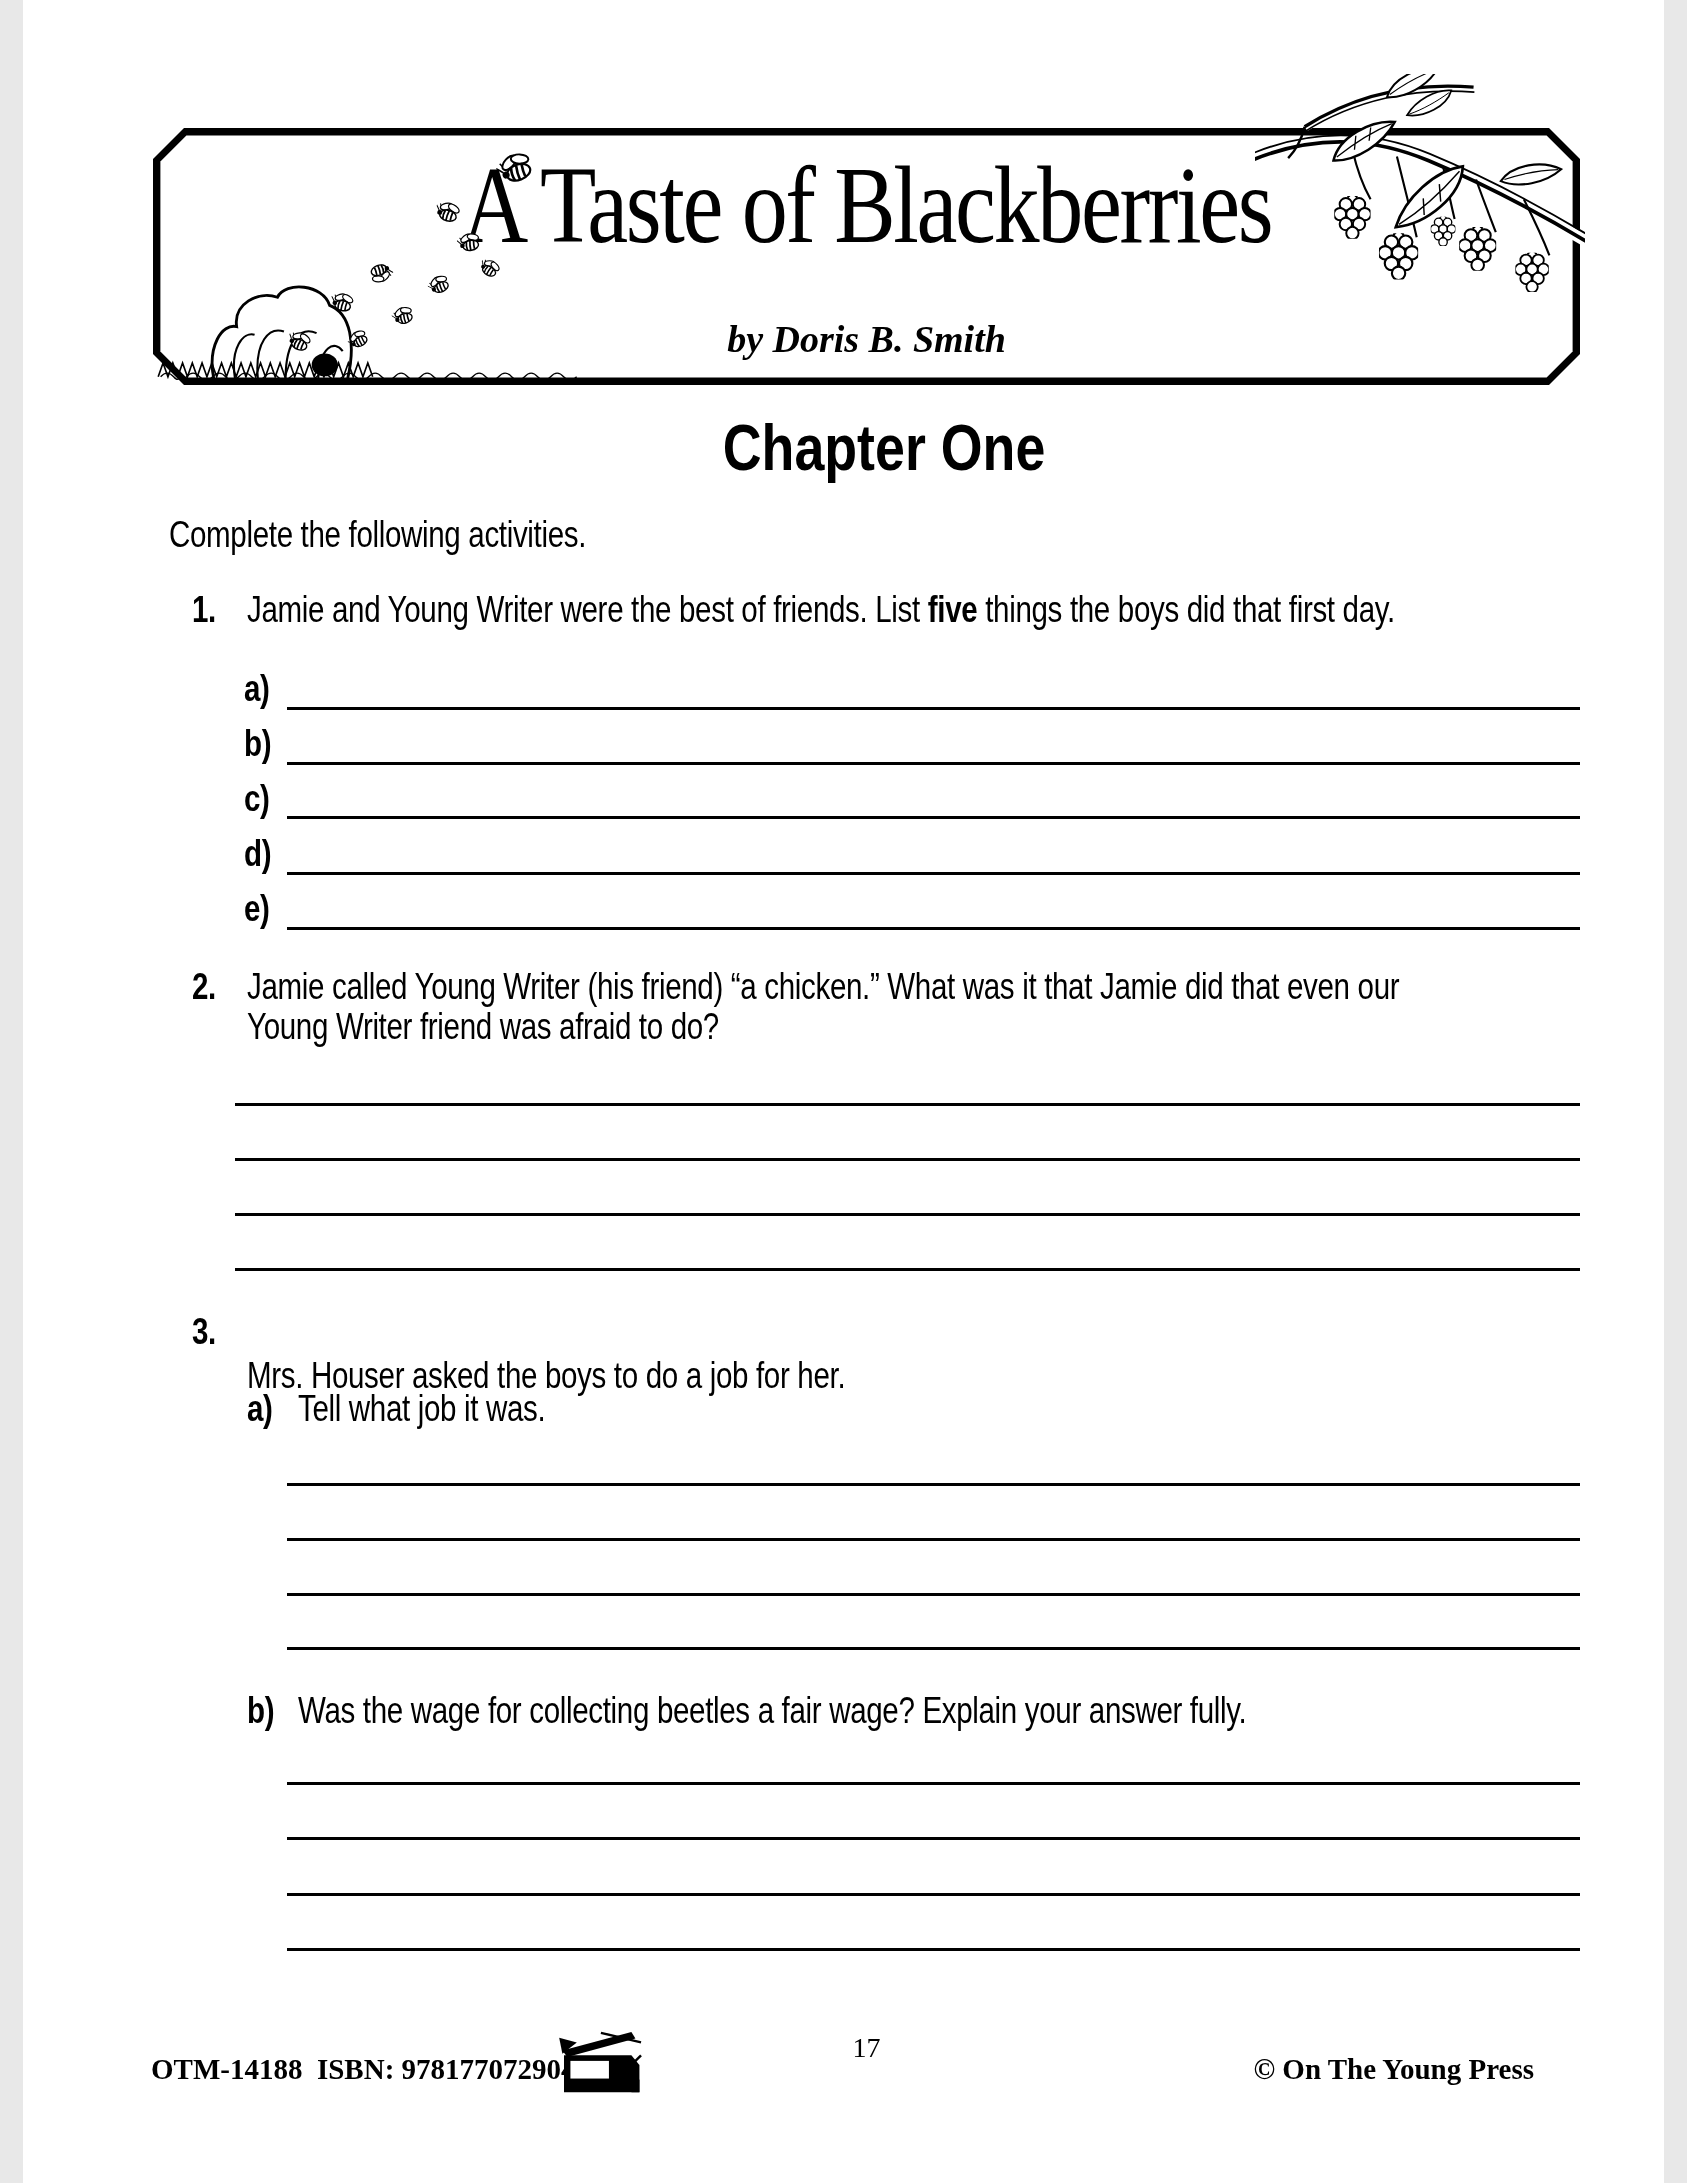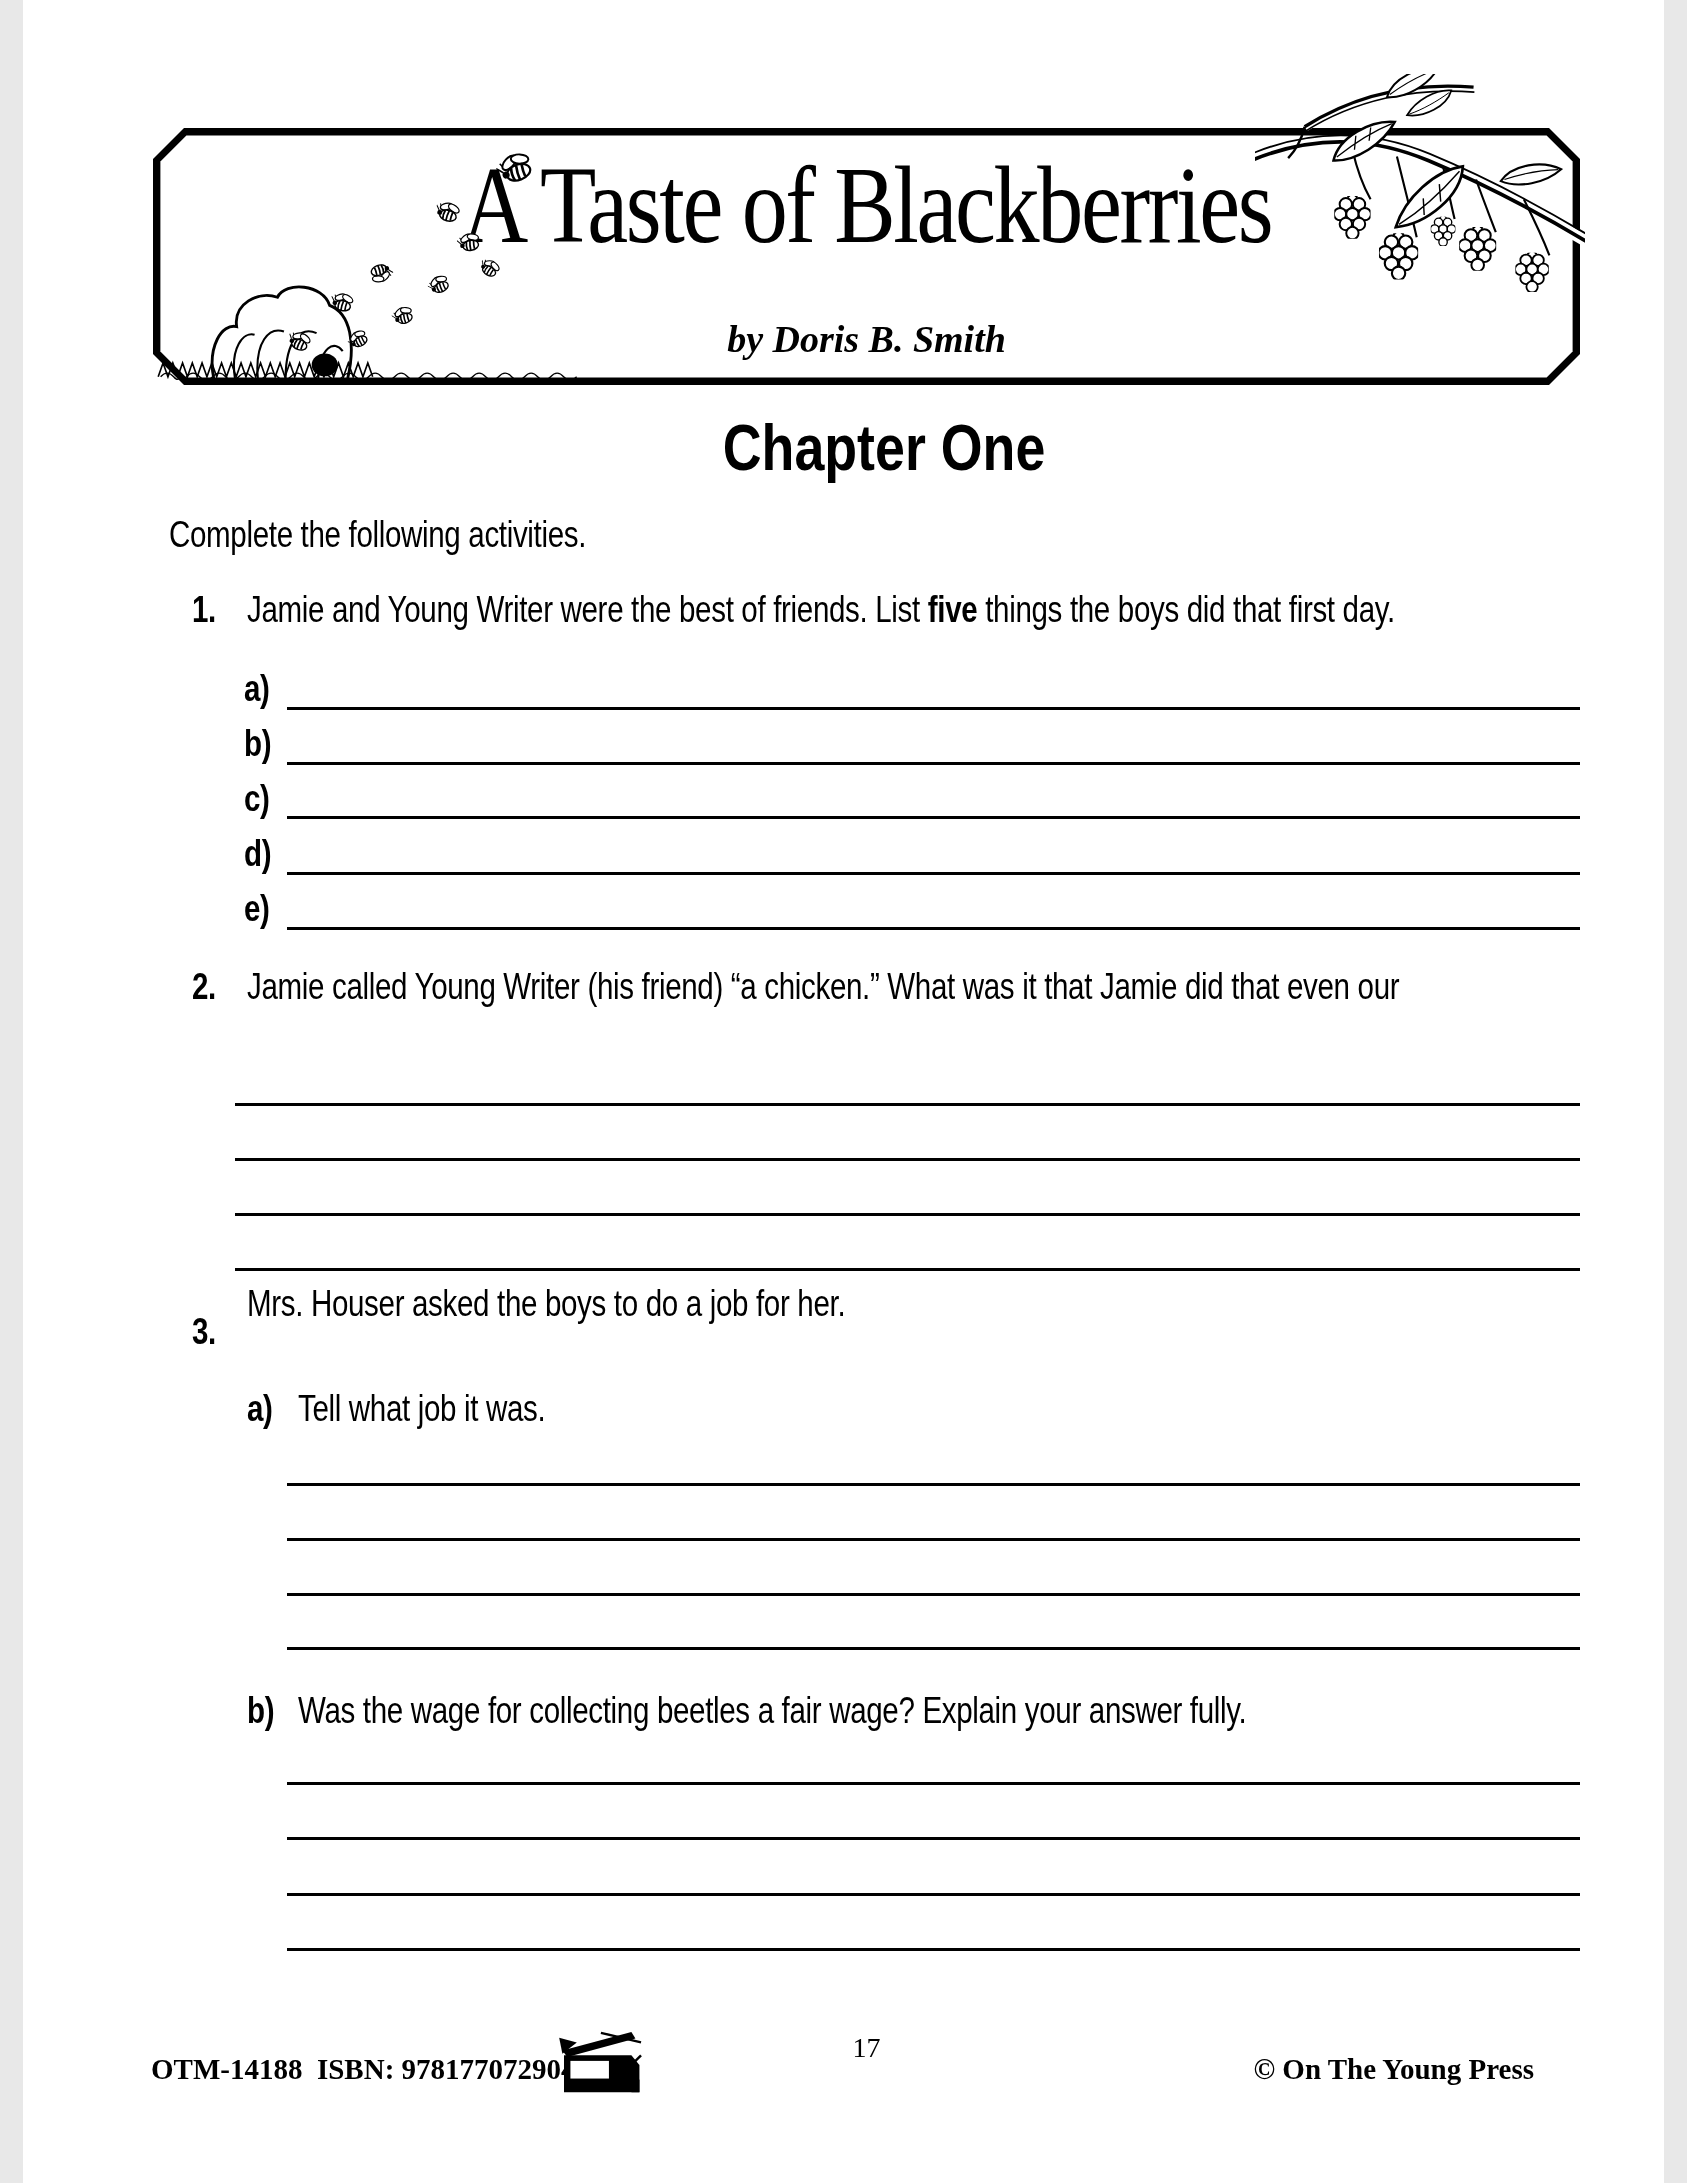--- a/index.html
+++ b/index.html
@@ -229,30 +229,31 @@
   <div class="ctext bold" style="left:203px; top:834px"><span class="sq">d)</span></div>
   <div class="ansline" style="left:264px; top:872px; width:1293px"></div>
   <div class="ctext bold" style="left:203px; top:889px"><span class="sq">e)</span></div>
   <div class="ansline" style="left:264px; top:927px; width:1293px"></div>
 
   <div class="ctext bold" style="left:151px; top:967px">
     <span class="sq">2.</span>
   </div>
   <div class="ctext" style="left:206px; top:967px">
     <div><span class="sq">Jamie called Young Writer (his friend) “a chicken.” What was it that Jamie did that even our</span></div>
+    <div><span class="sq">Young Writer friend was afraid to do?</span></div>
   </div>
   <div class="ansline" style="left:212px; top:1103px; width:1345px"></div>
   <div class="ansline" style="left:212px; top:1158px; width:1345px"></div>
   <div class="ansline" style="left:212px; top:1213px; width:1345px"></div>
   <div class="ansline" style="left:212px; top:1268px; width:1345px"></div>
 
   <div class="ctext bold" style="left:151px; top:1312px">
     <span class="sq">3.</span>
   </div>
-  <div class="ctext" style="left:206px; top:1284px">
+  <div class="ctext" style="left:206px; top:1356px">
     <span class="sq">Mrs. Houser asked the boys to do a job for her.</span>
   </div>
 
   <div class="ctext bold" style="left:206px; top:1389px">
     <span class="sq">a)</span>
   </div>
   <div class="ctext" style="left:257px; top:1389px">
     <span class="sq">Tell what job it was.</span>
   </div>
   <div class="ansline" style="left:264px; top:1483px; width:1293px"></div>

